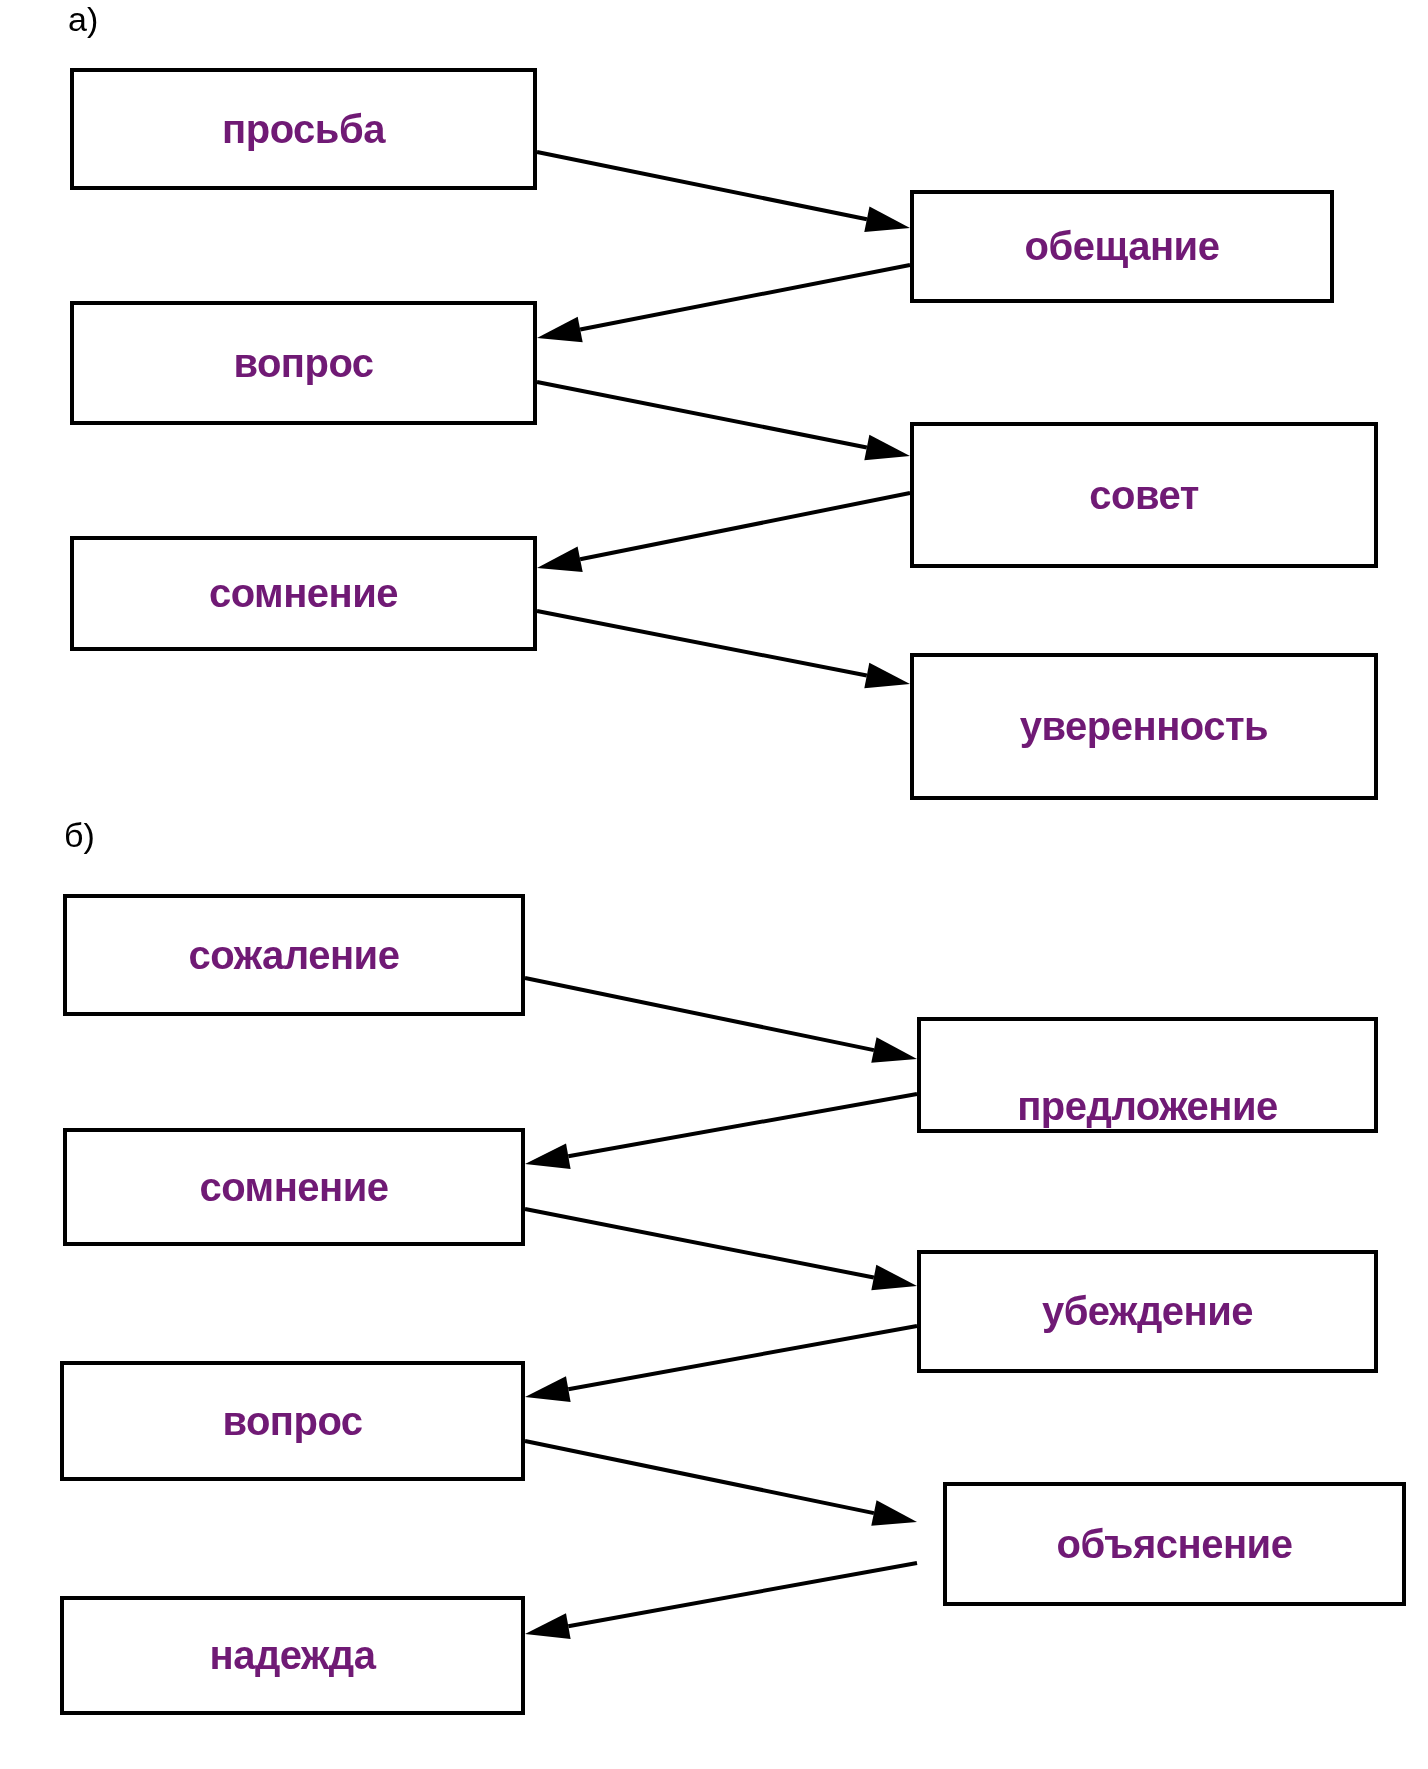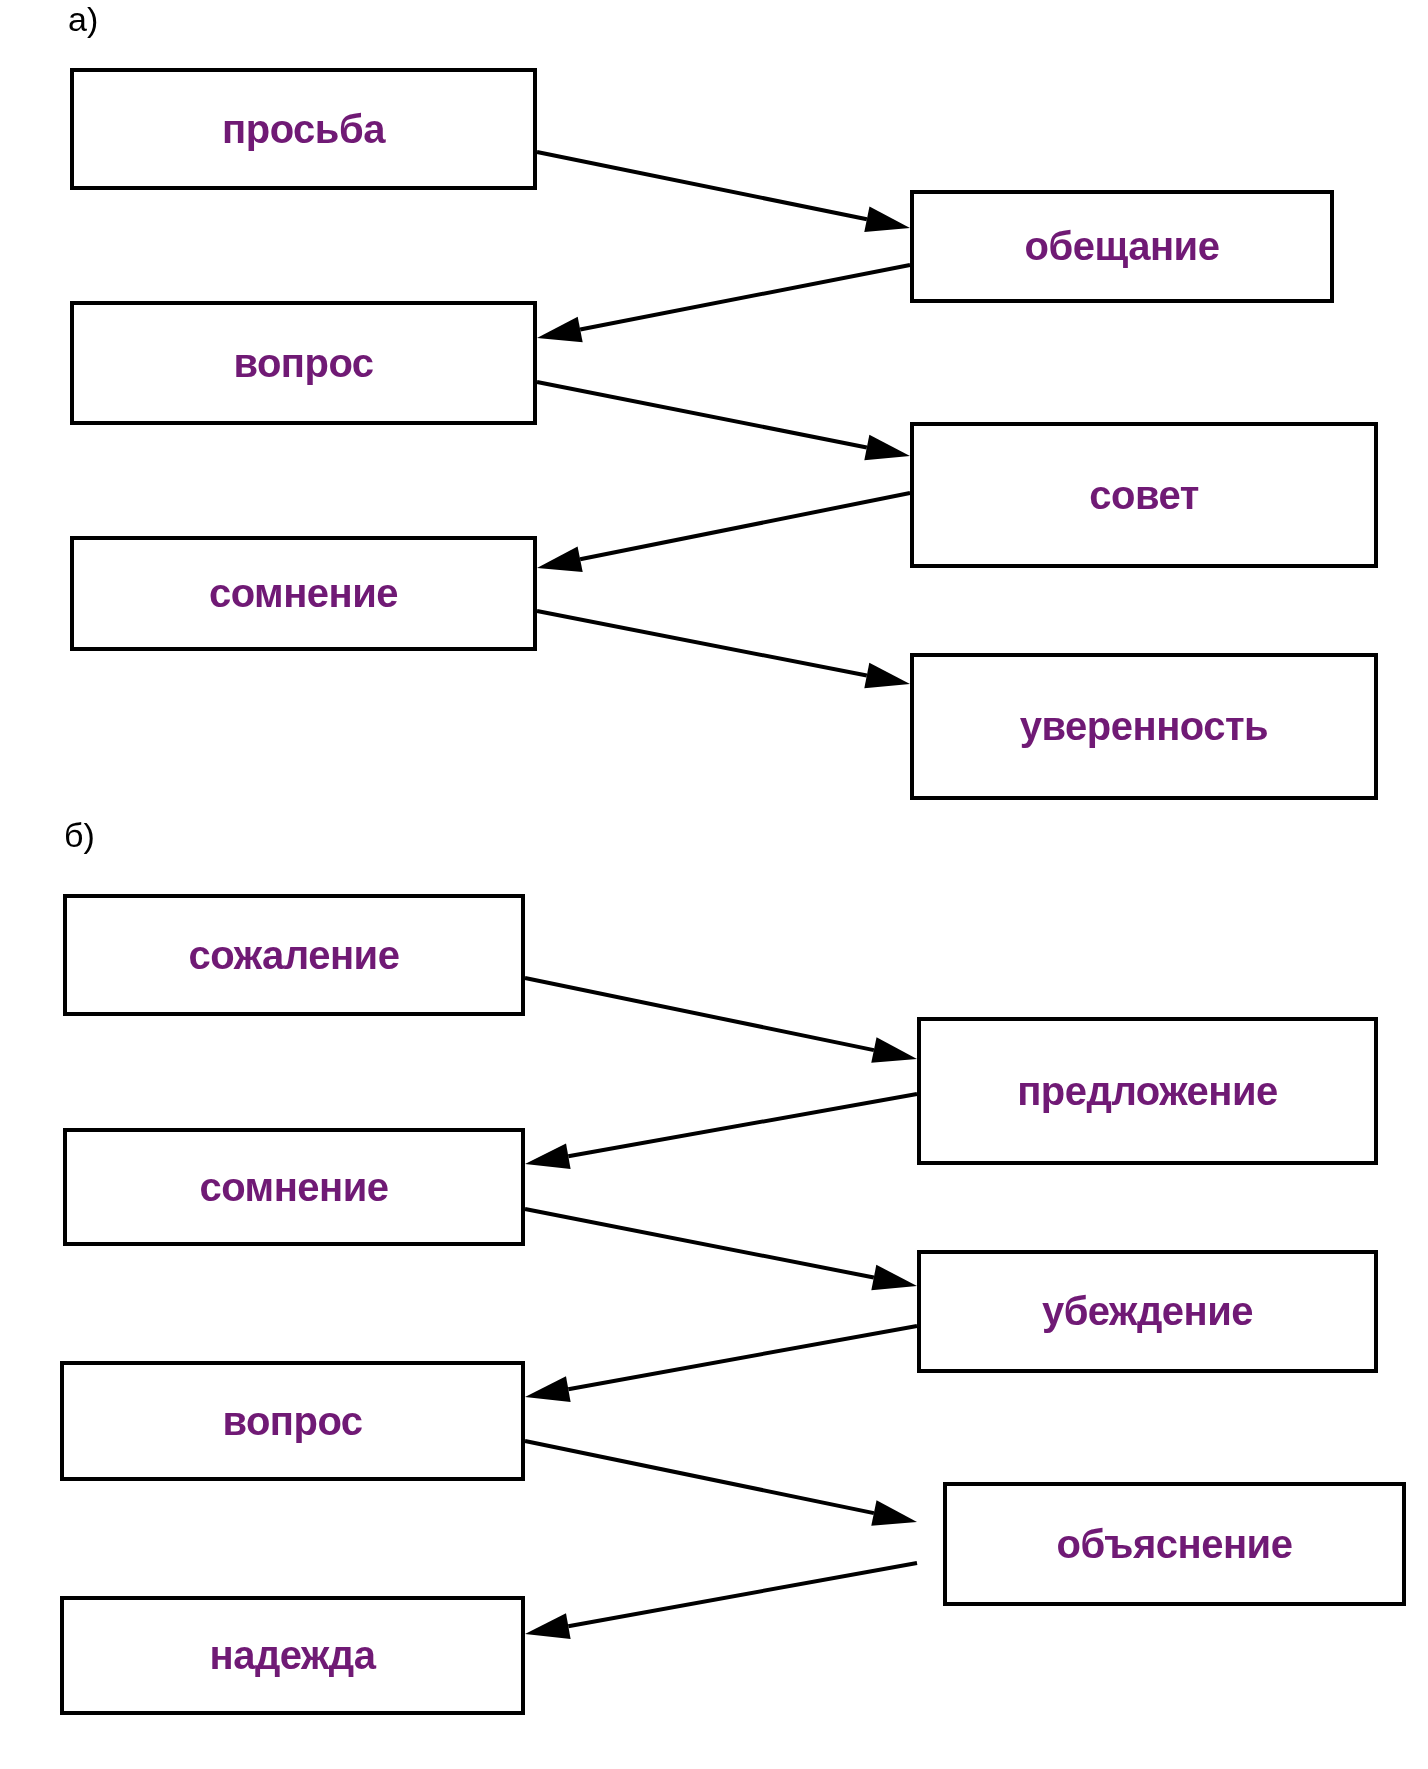--- a/index.html
+++ b/index.html
@@ -33,21 +33,21 @@
   </div>
 <div class="box" style="left:910px;top:653px;width:468px;height:147px;">
     <span>уверенность</span>
   </div>
 
 <div class="section-label" style="left:64px;top:816px;">б)</div>
 
 <div class="box" style="left:63px;top:894px;width:462px;height:122px;">
     <span>сожаление</span>
   </div>
-<div class="box" style="left:917px;top:1017px;width:461px;height:148px;">
+<div class="box" style="left:917px;top:1017px;width:461px;height:116px;align-items:flex-end;">
     <span>предложение</span>
   </div>
 <div class="box" style="left:63px;top:1128px;width:462px;height:118px;">
     <span>сомнение</span>
   </div>
 <div class="box" style="left:917px;top:1250px;width:461px;height:123px;">
     <span>убеждение</span>
   </div>
 <div class="box" style="left:60px;top:1361px;width:465px;height:120px;">
     <span>вопрос</span>

